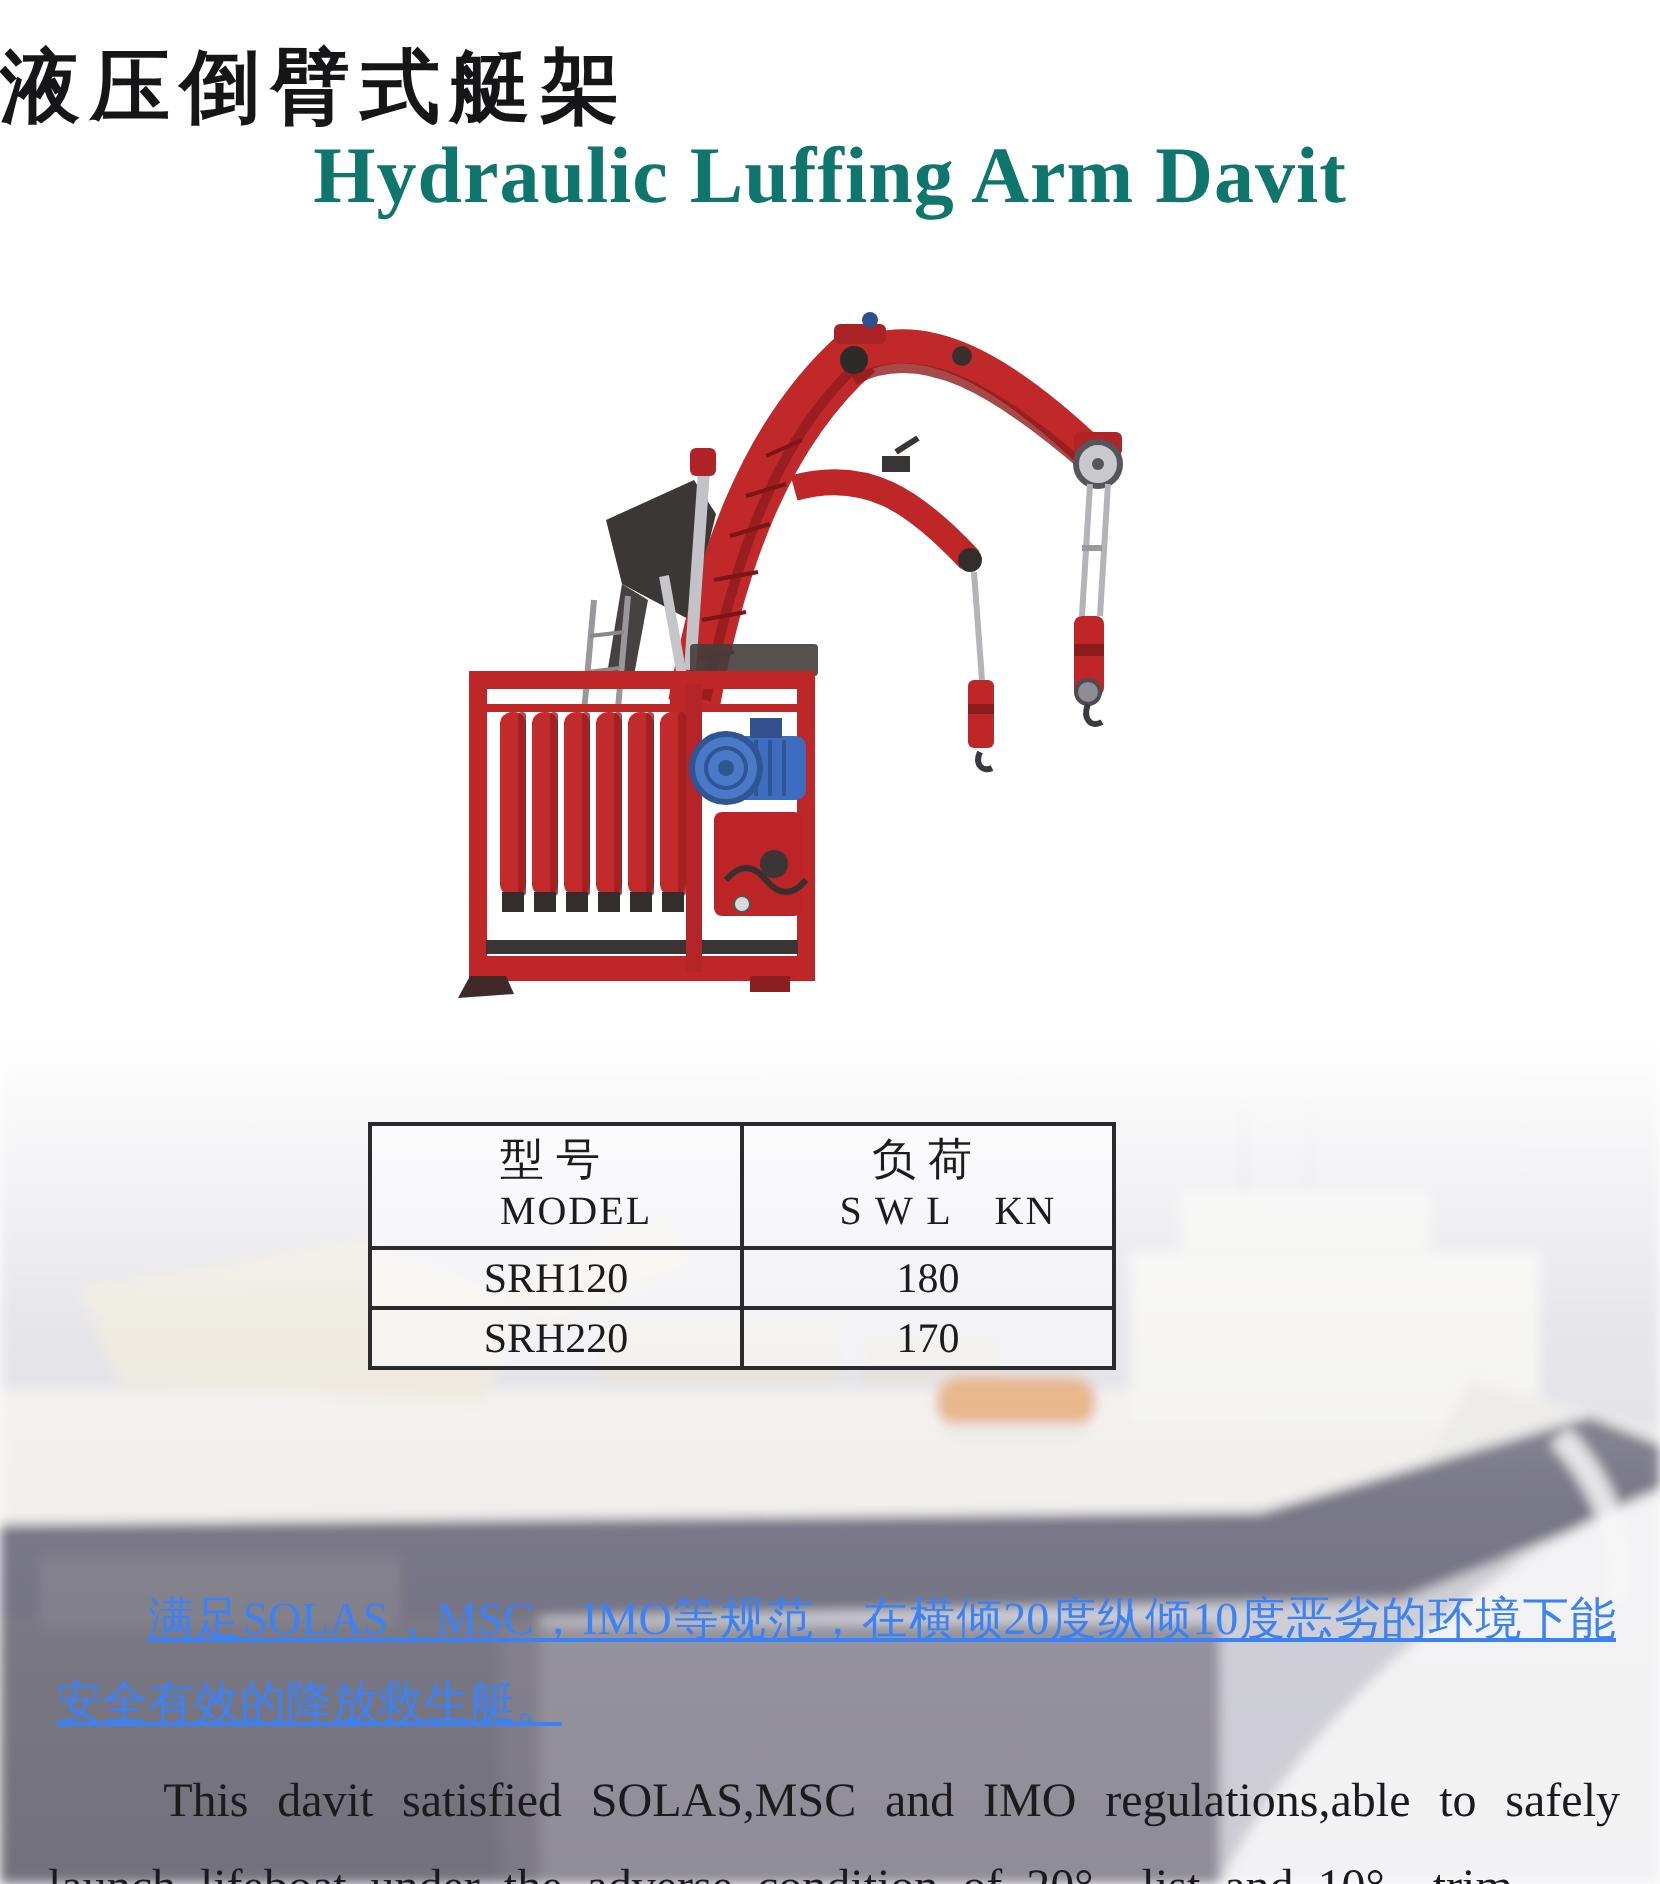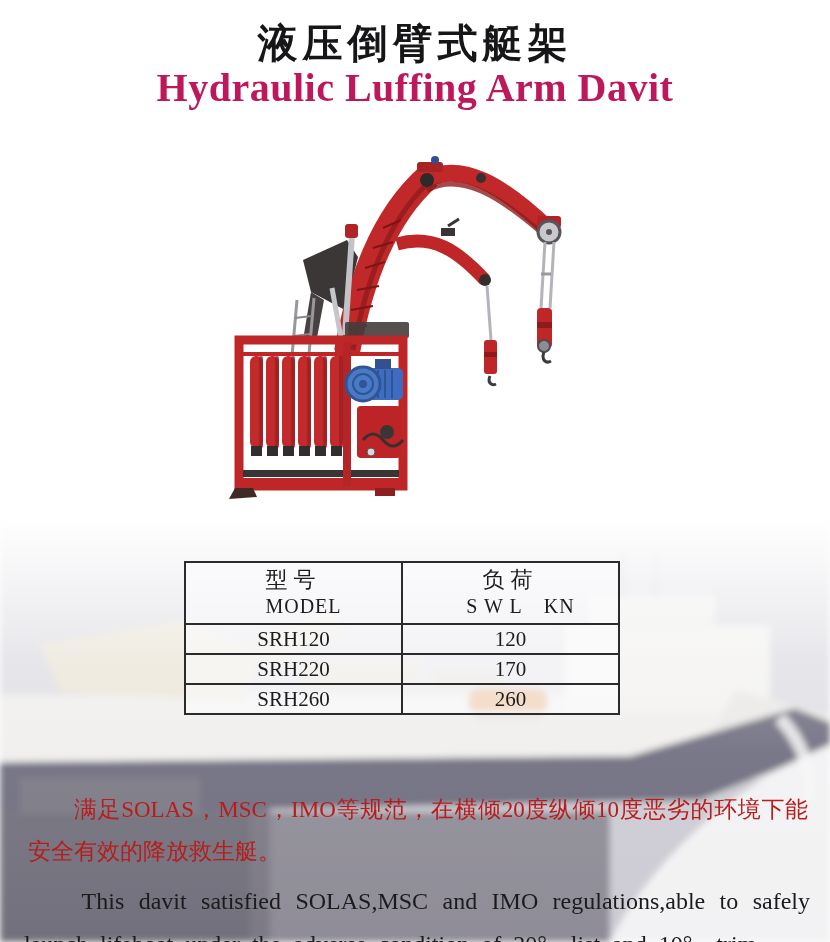--- a/index.html
+++ b/index.html
@@ -17,50 +17,51 @@
       #ffffff 0%, #ffffff 55%,
       rgba(255,255,255,0.72) 62%,
       rgba(255,255,255,0.40) 70%,
       rgba(255,255,255,0.26) 80%,
       rgba(255,255,255,0.20) 100%);
   }
 
   
   .title-zh {
     position:absolute; top:16px; left:0; width:100%; z-index:2;
-    text-align:center; font-size:40px; font-weight:bold; letter-spacing:5px;
+    font-size:40px; font-weight:bold; letter-spacing:5px;
     color:#161618;
   }
   .title-en {
     position:absolute; top:64px; left:0; width:100%; z-index:2;
     text-align:center; font-size:40px; font-weight:bold; letter-spacing:0.5px;
-    color:#be185d;
+    color:#0f766e;
   }
 
   
   .davit-figure { position:absolute; left:195px; top:140px; width:420px; height:380px; z-index:2; }
 
   
   .spec-table {
-    position:absolute; left:184px; top:561px; width:436px; z-index:2;
+    position:absolute; left:184px; top:561px; width:374px; z-index:2;
     border-collapse:collapse; background:rgba(253,253,255,0.55);
   }
   .spec-table th, .spec-table td {
     border:2px solid #2b2b2e; text-align:center; padding:0;
   }
   .spec-table th { width:50%; padding:3px 0 5px 0; font-weight:normal; }
   .hdr-zh { display:block; font-size:22px; letter-spacing:6px; line-height:28px; }
   .hdr-en { display:block; font-size:20px; letter-spacing:1px; line-height:24px;padding-left:20px; }
   .spec-table td { height:28px; font-size:21px; line-height:28px; }
 
   
   .para-zh {
     position:absolute; left:28px; right:22px; top:766px; z-index:2;
     font-size:23px; line-height:42px; text-align:justify; text-indent:2em;
-    color:#b91c1c;
+    color:#3b82f6;
+    text-decoration:underline;
   }
   .para-en {
     position:absolute; left:24px; right:20px; top:856px; z-index:2;
     font-size:24px; line-height:43px; text-align:justify; text-indent:2.4em;
     word-spacing:6px; color:#1b1b1e;
   }
 </style>
 </head>
 <body>
 
@@ -233,27 +234,23 @@
       </th>
       <th>
         <span class="hdr-zh">负荷</span>
         <span class="hdr-en">S W L KN</span>
       </th>
     </tr>
   </thead>
   <tbody>
     <tr>
       <td>SRH120</td>
-      <td>120</td>
+      <td>180</td>
     </tr>
     <tr>
       <td>SRH220</td>
       <td>170</td>
     </tr>
-    <tr>
-      <td>SRH260</td>
-      <td>260</td>
-    </tr>
   </tbody>
 </table>
 
 <p class="para-zh">满足SOLAS，MSC，IMO等规范，在横倾20度纵倾10度恶劣的环境下能安全有效的降放救生艇。</p>
 <p class="para-en">This davit satisfied SOLAS,MSC and IMO regulations,able to safely launch lifeboat under the adverse condition of 20°&nbsp; list and 10°&nbsp; trim.</p>
 
 </body></html>

